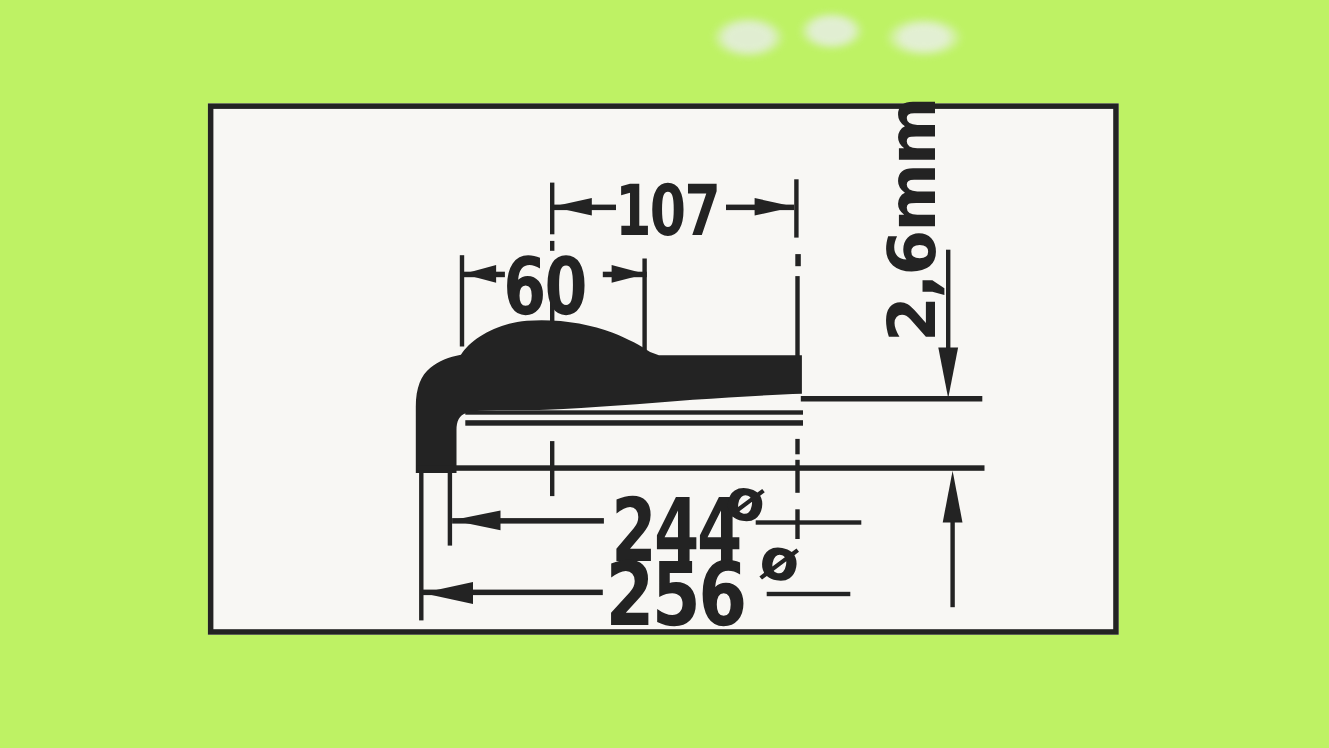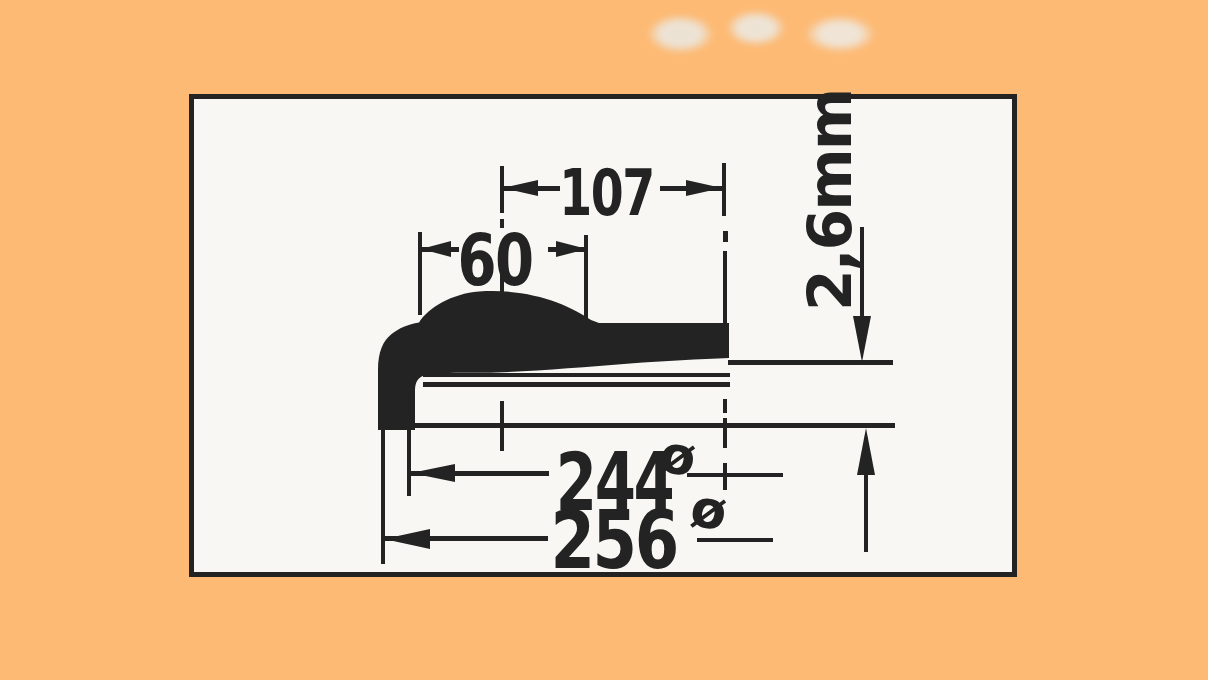--- a/index.html
+++ b/index.html
@@ -1,19 +1,19 @@
 <!DOCTYPE html>
 <html><head>
 <meta charset="utf-8">
 <style>
   html,body{margin:0;padding:0;}
   .page{
     position:relative;
     width:1208px;height:680px;
-    background:#fdba74;
+    background:#bef264;
     overflow:hidden;
     font-family:"DejaVu Sans",sans-serif;
   }
   .frame{
     position:absolute;
     left:189px;top:94px;
     width:818px;height:473px;
     border:5px solid #232323;
     background:#f8f7f4;
   }

